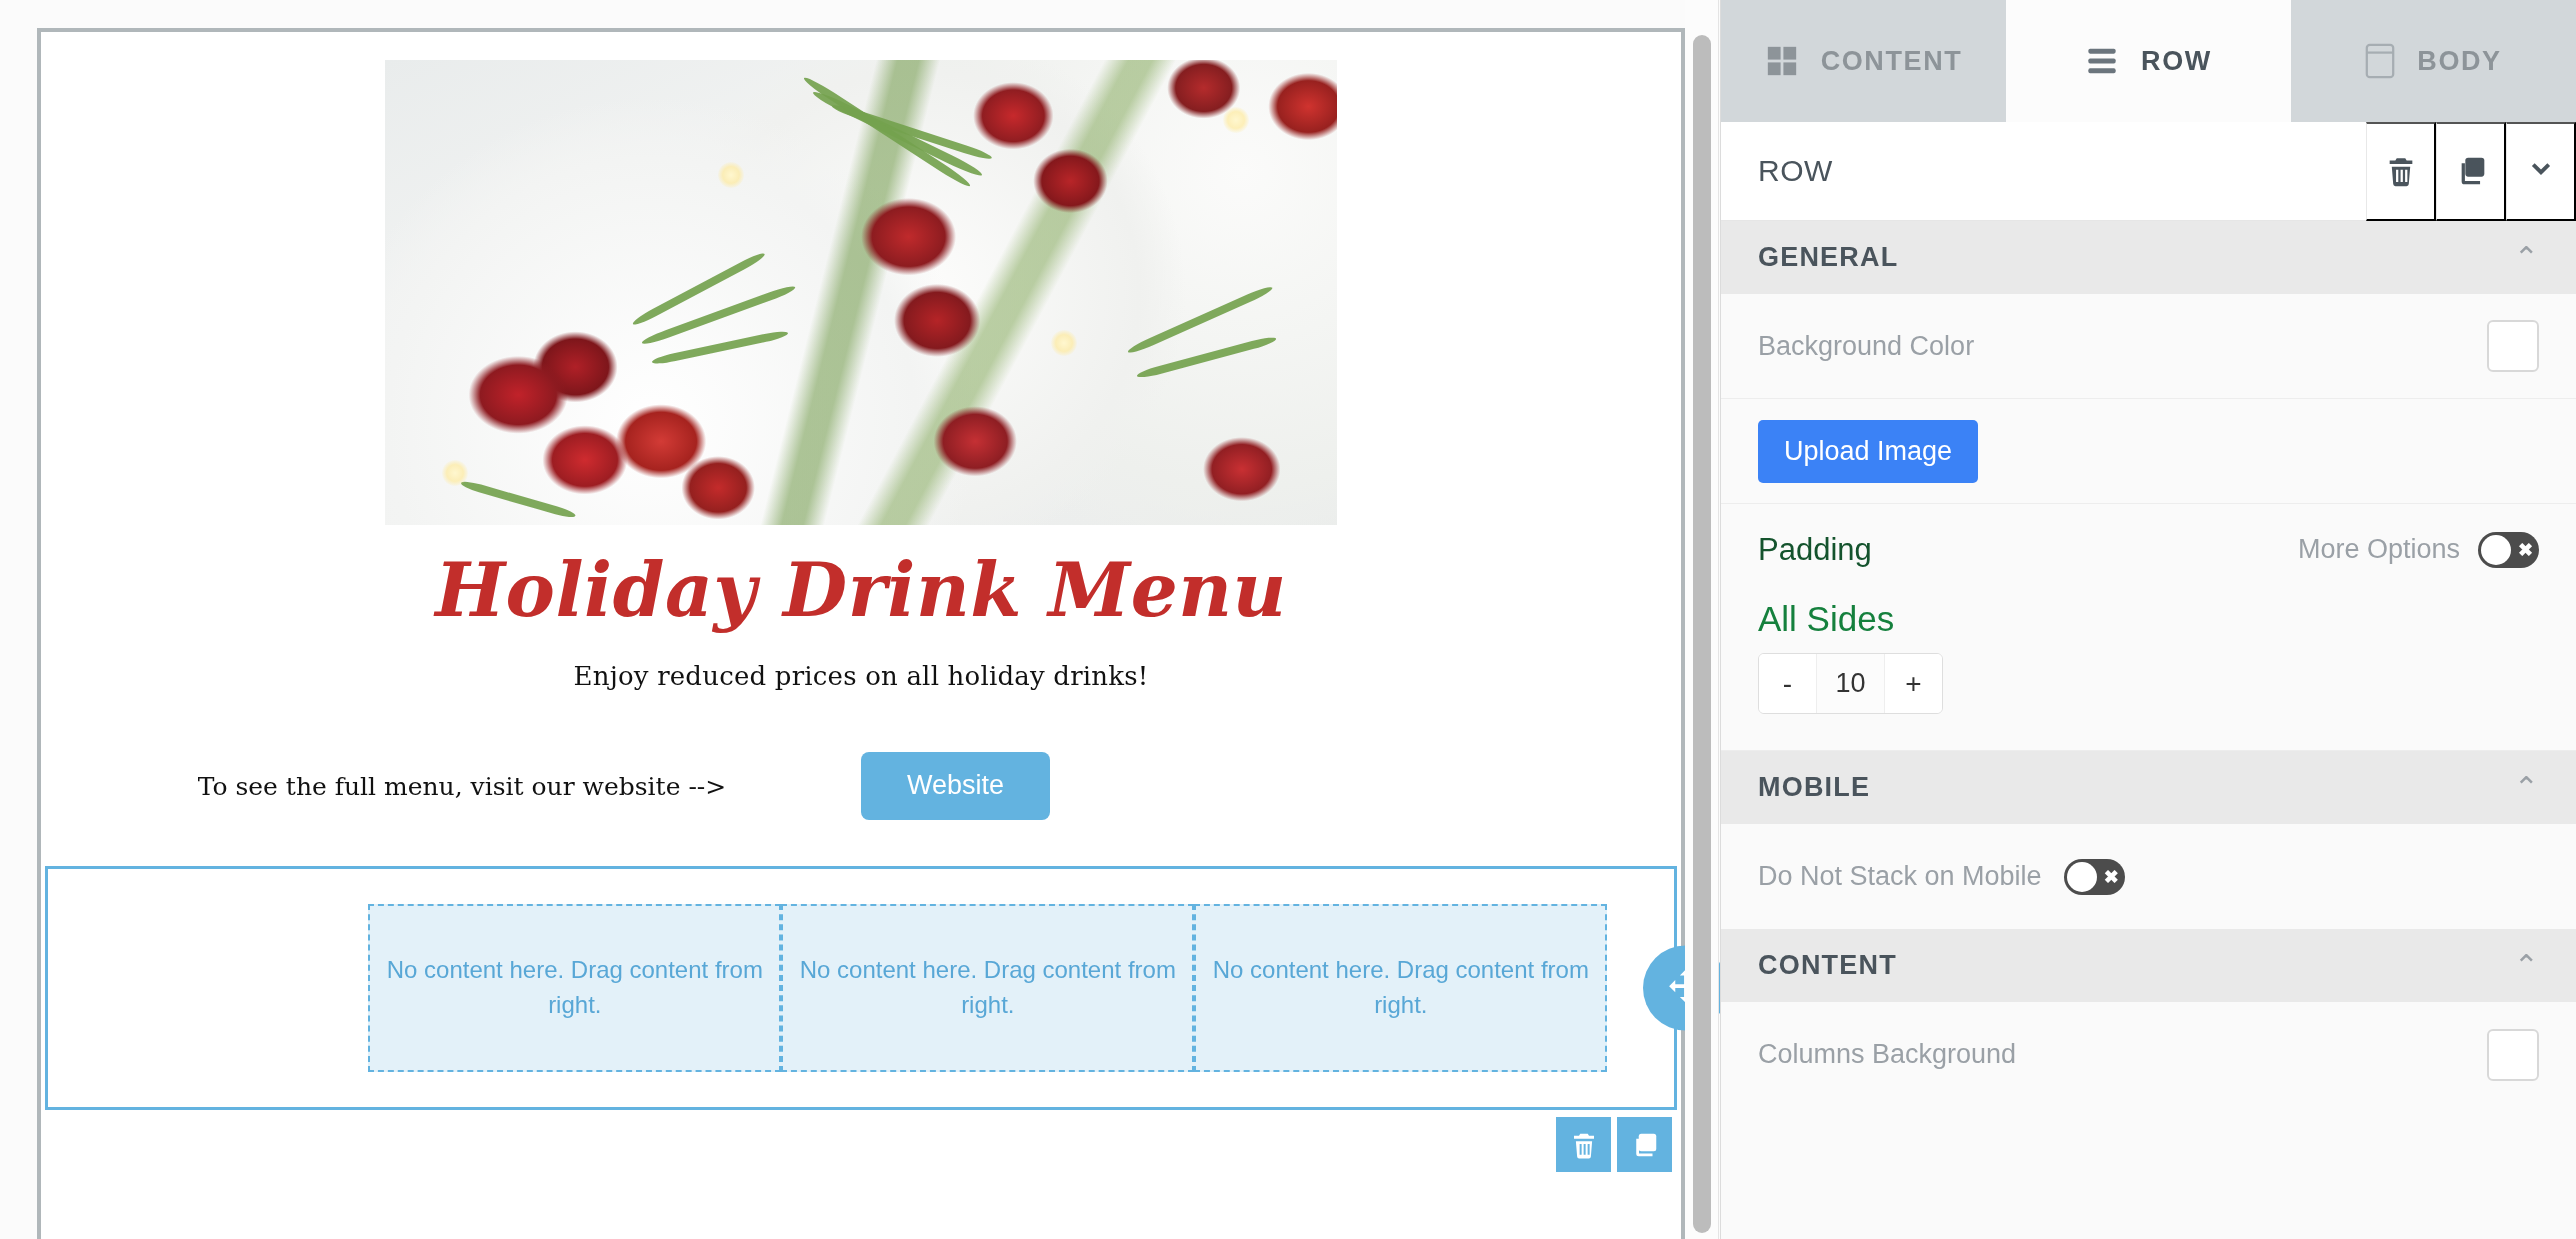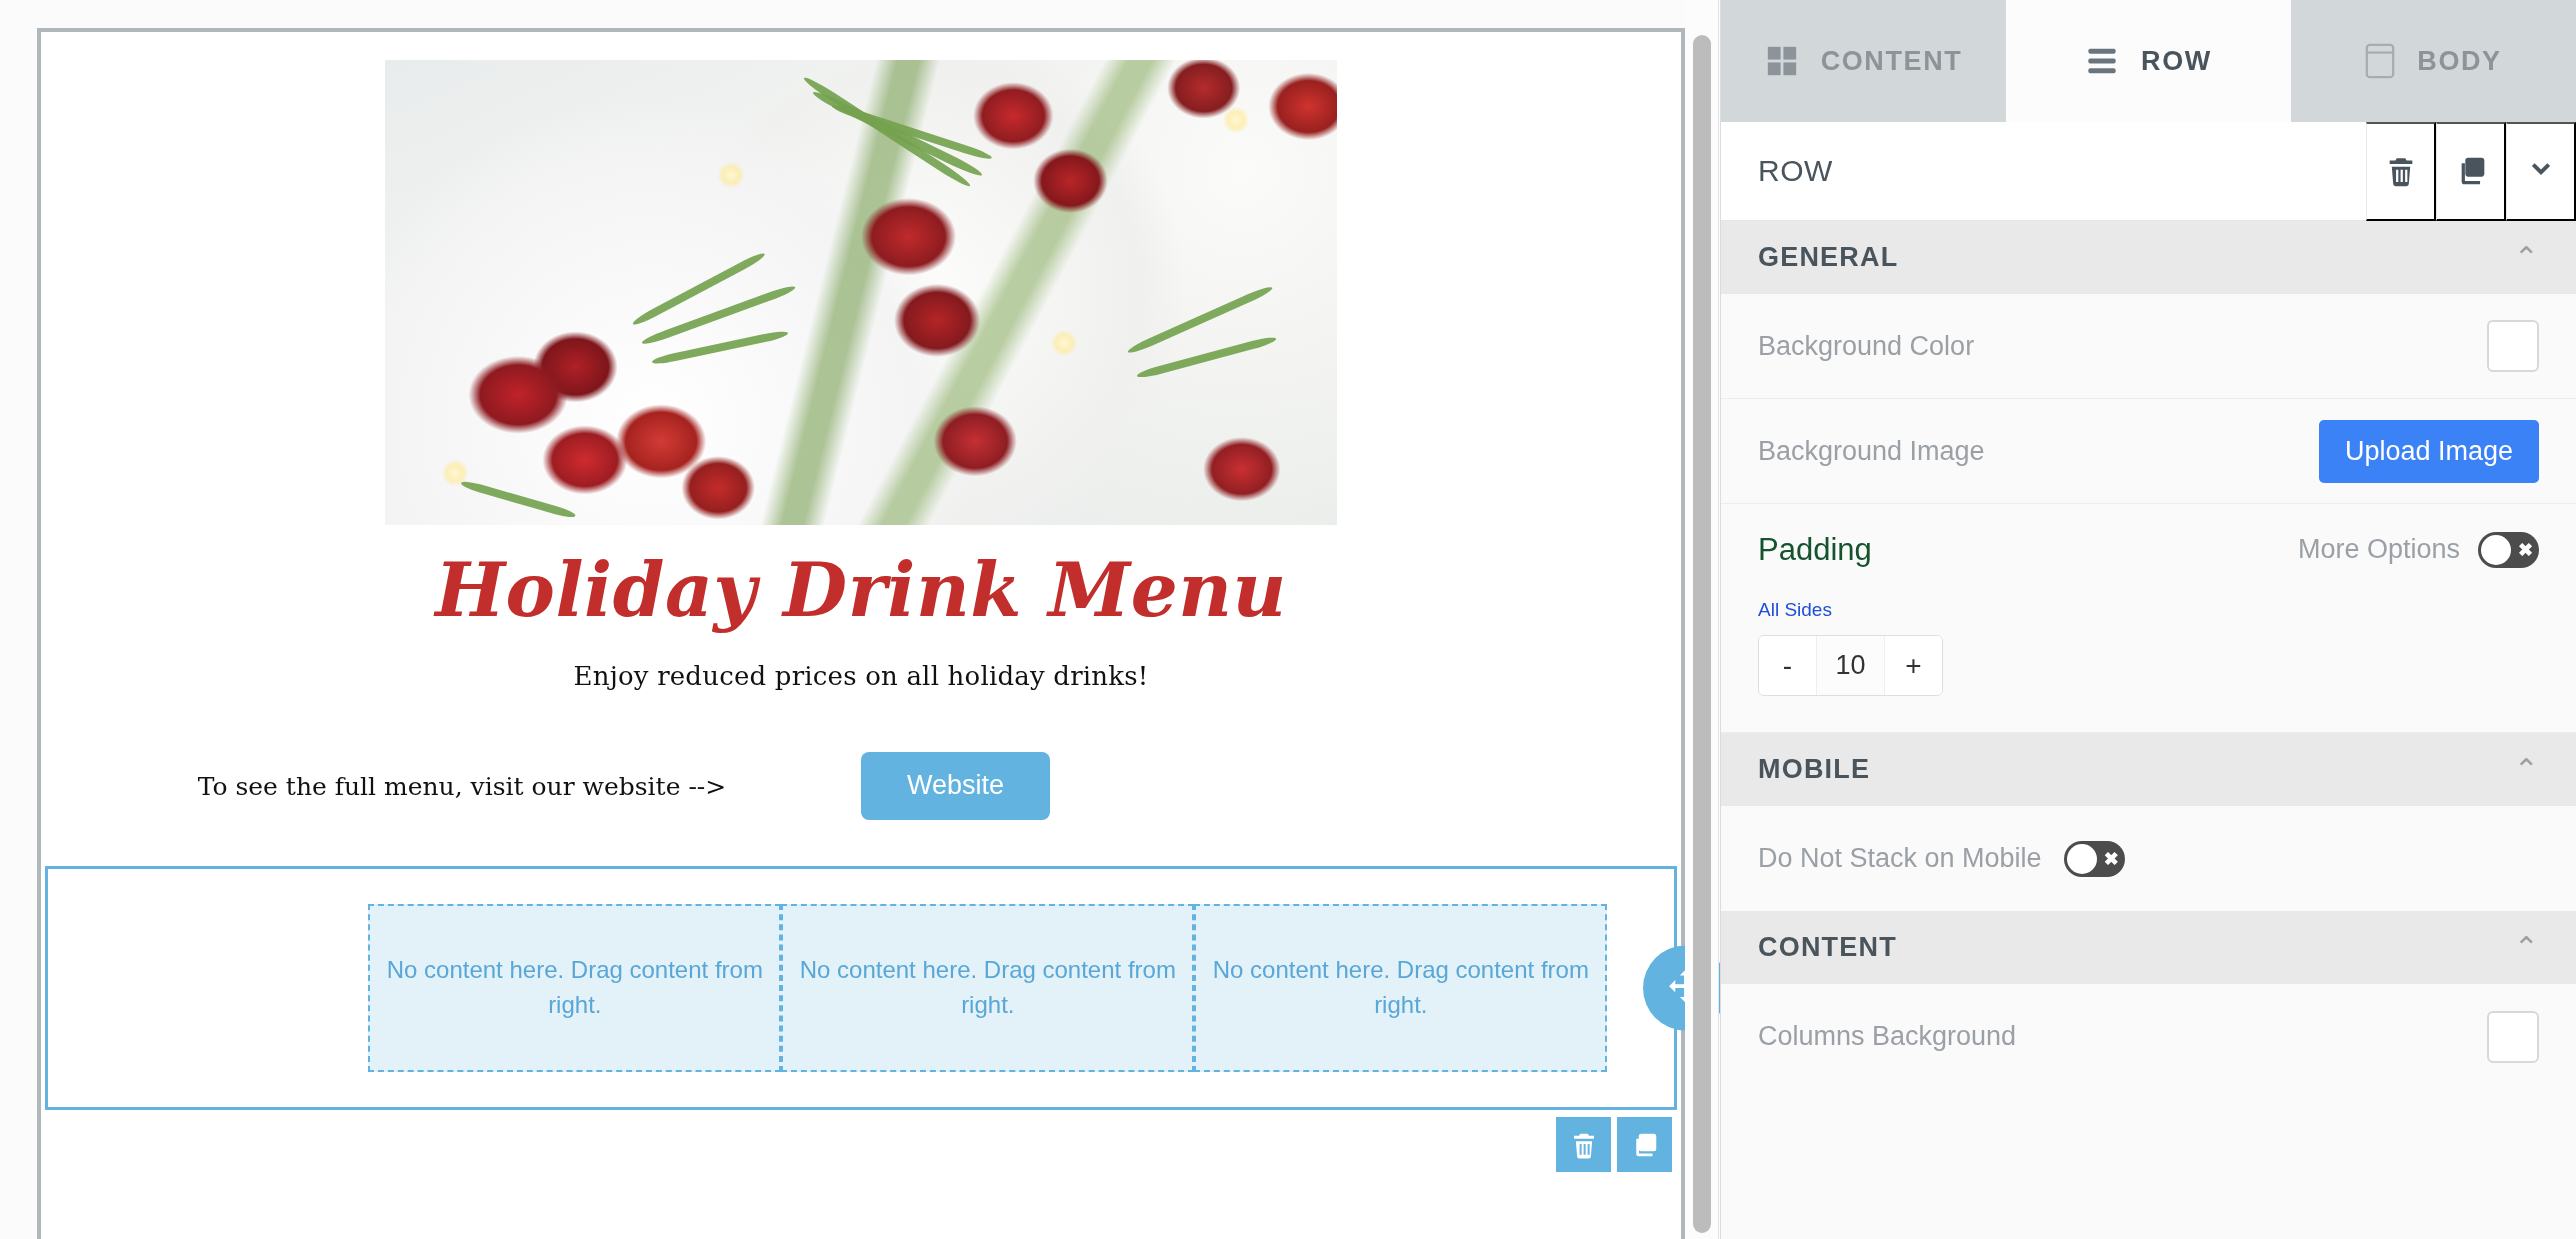--- a/index.html
+++ b/index.html
@@ -306,21 +306,21 @@
     position: relative;
   }
   .toggle .knob {
     width: 30px; height: 30px; border-radius: 50%;
     background: #ffffff; margin-left: 3px;
   }
   .toggle .x {
     color: #ffffff; font-size: 18px; font-weight: 700;
     margin-left: 7px; line-height: 1;
   }
-  .all-sides-label { font-size: 19px; color: #1d4ed8; padding: 4px 0 14px; }
+  .all-sides-label { font-size: 35px; color: #15803d; padding: 4px 0 14px; }
   .stepper {
     display: inline-flex;
     border: 1px solid #dedede;
     border-radius: 6px;
     overflow: hidden;
     background: #ffffff;
     height: 61px;
   }
   .stepper button {
     width: 57px; background: #ffffff; border: none;
@@ -470,21 +470,20 @@
         <span class="section-head-label">GENERAL</span>
         <span class="chev">⌃</span>
       </div>
 
       <div class="field">
         <span class="field-label">Background Color</span>
         <div class="color-swatch"></div>
       </div>
 
       <div class="field">
-        <span class="field-label">Background Image</span>
         <button class="btn-upload">Upload Image</button>
       </div>
 
       <div class="padding-block">
         <div class="padding-top-line">
           <span class="padding-title">Padding</span>
           <span class="more-opts">More Options</span>
           <div class="toggle">
             <div class="knob"></div>
             <div class="x">✖</div>

